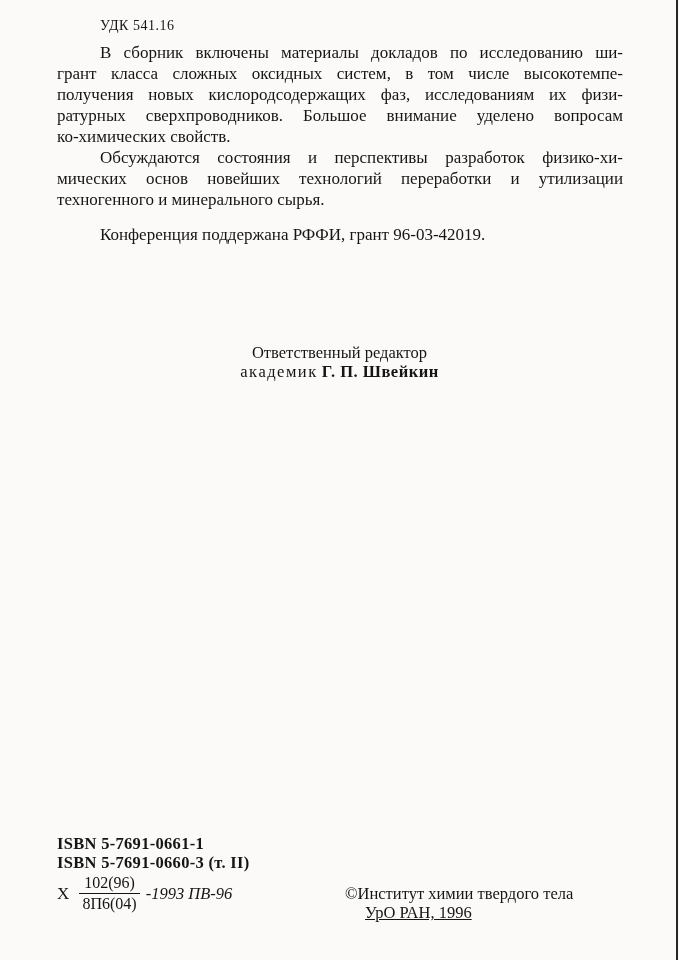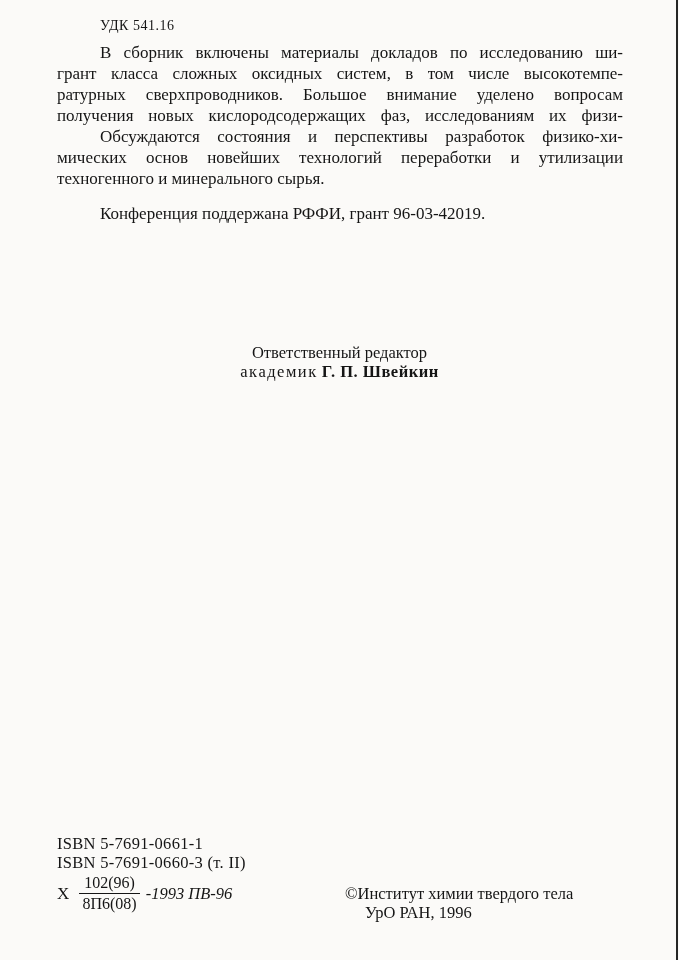--- a/index.html
+++ b/index.html
@@ -75,21 +75,21 @@
   }
   .editor-name {
     font-weight: bold;
     letter-spacing: 0.5px;
     margin-top: 32px;
   }
   .isbn-block {
     position: absolute;
     left: 57px;
     top: 834px;
-    font-weight: normal;
+    font-weight: bold;
     font-size: 16.5px;
     line-height: 19px;
     letter-spacing: 0.3px;
   }
   .class-row {
     position: absolute;
     left: 57px;
     top: 874px;
     font-size: 16.5px;
     line-height: 19px;
@@ -124,36 +124,38 @@
   }
   .copyright-block {
     position: absolute;
     left: 345px;
     top: 884px;
     font-size: 16.5px;
     line-height: 19px;
   }
   .copyright-line2 {
     padding-left: 20px;
+    text-decoration: underline;
   }
 </style>
 </head>
 <body>
 
 <div class="page">
 
   <div class="content-top">
     <div class="udk">УДК 541.16</div>
 
 
     <p class="para">
       <span class="line first">В сборник включены материалы докладов по исследованию ши-</span>
       <span class="line">грант класса сложных оксидных систем, в том числе высокотемпе-</span>
+      <span class="line">получения новых кислородсодержащих фаз, исследованиям их физи-</span>
       <span class="line">ратурных сверхпроводников. Большое внимание уделено вопросам</span>
-      <span class="line">получения новых кислородсодержащих фаз, исследованиям их физи-</span>
+      <span class="line last">ко-химических свойств.</span>
     </p>
 
     <p class="para">
       <span class="line first">Обсуждаются состояния и перспективы разработок физико-хи-</span>
       <span class="line">мических основ новейших технологий переработки и утилизации</span>
       <span class="line last">техногенного и минерального сырья.</span>
     </p>
 
     <p class="para gap-before">
       <span class="line first last">Конференция поддержана РФФИ, грант 96-03-42019.</span>
@@ -170,21 +172,21 @@
 
   <div class="isbn-block">
     <div>ISBN 5-7691-0661-1</div>
     <div>ISBN 5-7691-0660-3 (т. II)</div>
   </div>
 
   <div class="class-row">
     <span class="class-letter">Х</span>
     <span class="fraction">
       <span class="num">102(96)</span>
-      <span class="den">8П6(08)</span>
+      <span class="den">8П6(04)</span>
     </span>
     <span class="class-suffix">-1993 ПВ-96</span>
   </div>
 
   <div class="copyright-block">
     <div>©Институт химии твердого тела</div>
     <div class="copyright-line2">УрО РАН, 1996</div>
   </div>
 
   <div class="scan-edge-right"></div>

